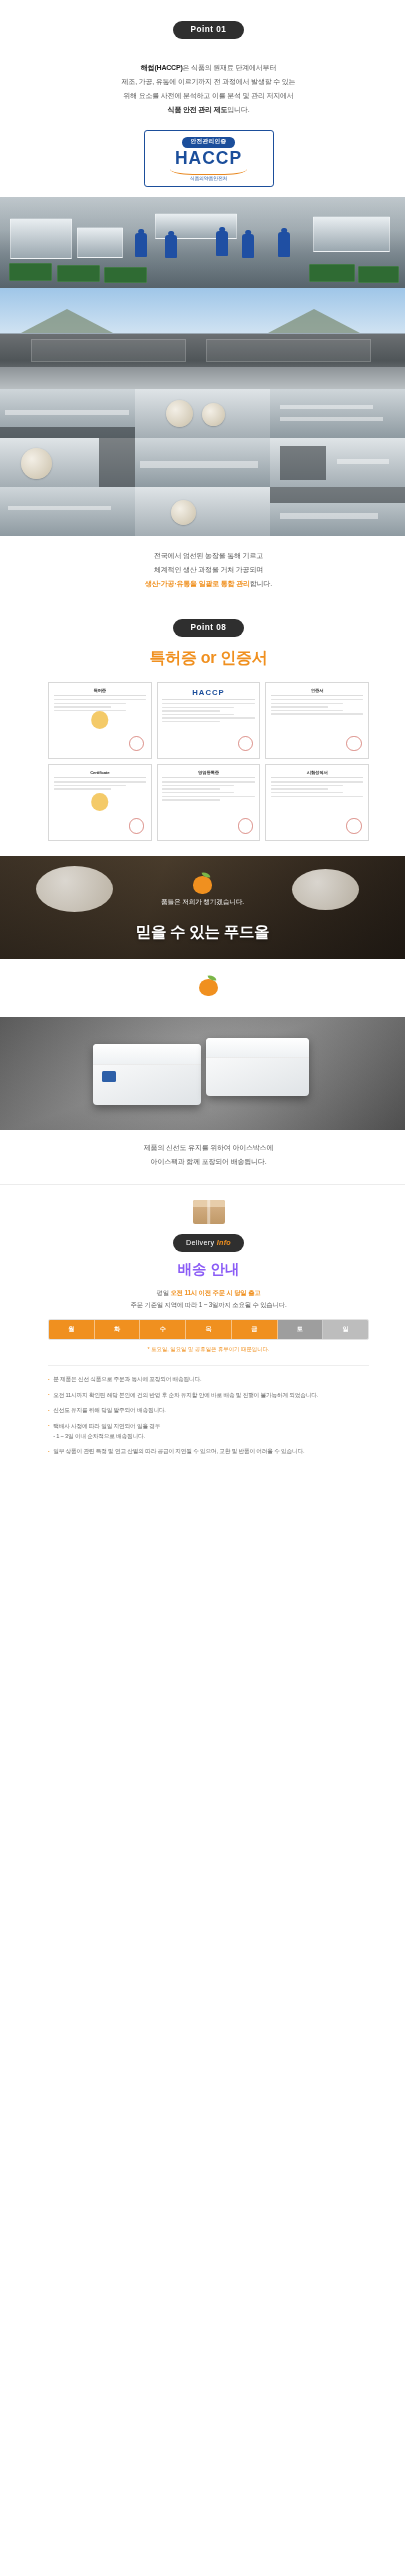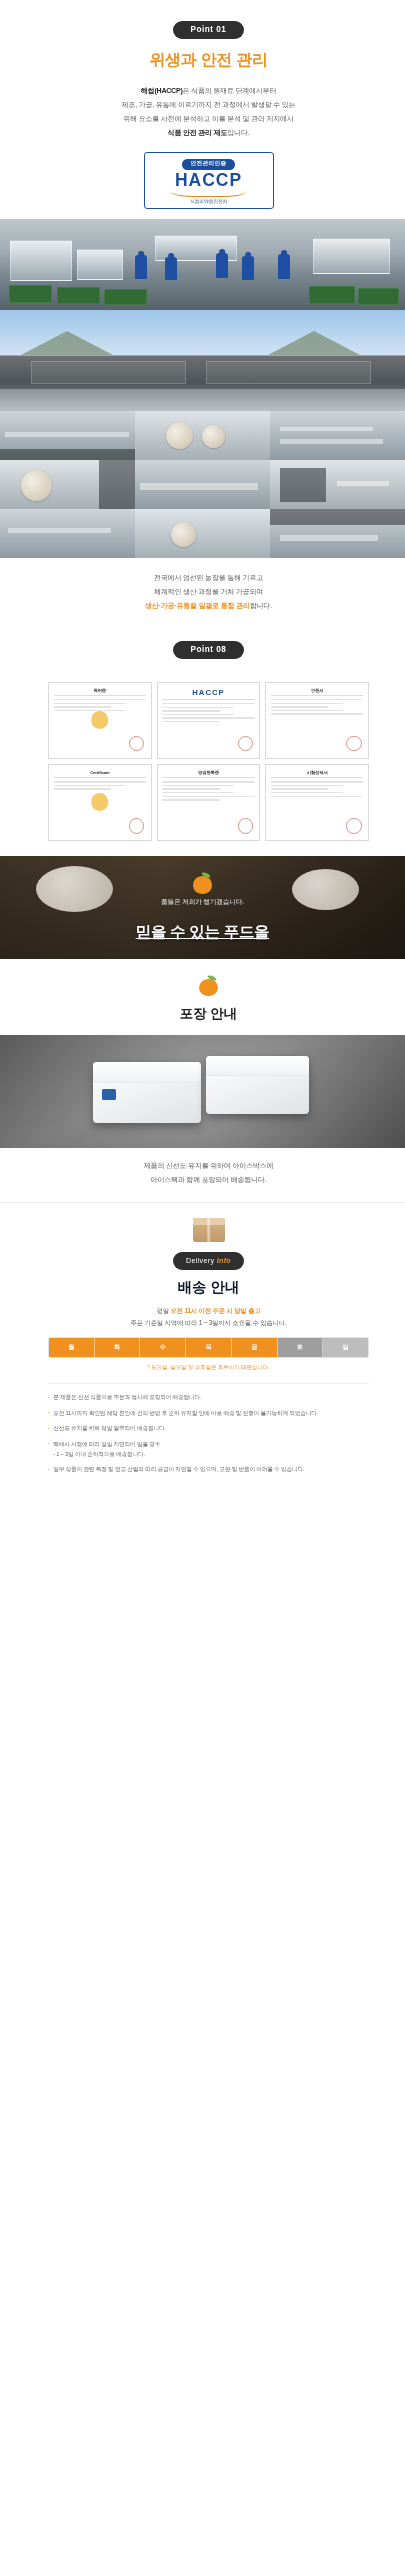--- a/index.html
+++ b/index.html
@@ -217,21 +217,20 @@
     background:#f0901f;
   }
   .logo-mark .leaf{
     position:absolute; left:11.3px; top:0px; width:8.2px;height:6.2px;
     background:#7ab648; border-radius:0 100% 0 100%; transform:rotate(-10deg);
   }
   .brand-band .b-sub { font-size:6.7px; letter-spacing:-0.2px; opacity:.95; }
   .brand-band .b-main {
     font-size: 15.5px; font-weight: bold; letter-spacing:-0.3px; margin-top:15px;
     text-shadow: 0 1px 3.1px rgba(0,0,0,.5);
-    text-decoration: underline;
   }
 
   
   .pack-title { text-align:center; font-size:13.4px; font-weight:bold; color:#222; }
   .ph-pack {
     height: 113px; position: relative;
     background:
       radial-gradient(circle at 50% 55%, rgba(255,255,255,.18), rgba(0,0,0,.18)),
       linear-gradient(160deg,#6e6e6e 0%, #8b8b8b 45%, #5e5e5e 100%);
   }
@@ -251,21 +250,21 @@
     background:#2d5fa8;
   }
 
   
   .del-badge-wrap { text-align:center; }
   .del-badge{
     display:inline-block; background:#2f2f2f; color:#fff; border-radius:9.3px;
     font-size:7.2px; padding:4.1px 13.4px; letter-spacing:0.3px;
   }
   .del-badge .it { color:#f0901f; font-style:italic; font-weight:bold;margin-top:8px; }
-  .del-title{ text-align:center; font-size:14.4px; font-weight:bold; color:#0f172a; }
+  .del-title{ text-align:center; font-size:14.4px; font-weight:bold; color:#8b5cf6; }
   .del-line{ text-align:center; font-size:6.4px; color:#555; line-height:1.9; letter-spacing:-0.2px; }
   .del-line .ac{ color:#f0901f; font-weight:bold; }
   .del-note{ text-align:center; font-size:5.4px; color:#f0901f; }
 
   .week {
     display:flex; border:0.5px solid #e2e2e2; border-radius:2.1px; overflow:hidden;
   }
   .week div{
     flex:1 1 0; text-align:center; font-size:6.2px; font-weight:bold;
     padding:4.6px 0; color:#fff; background:#f0901f;
@@ -292,21 +291,20 @@
 
 <div class="page">
 
   <div class="section pad">
     <div class="sp40"></div>
     <div class="badge-wrap">
       <span class="badge">Point 01</span>
     </div>
     <div class="sp20"></div>
     <div class="headline">
-      <div class="accent">위생과 안전 관리</div>
     </div>
     <div class="sp24"></div>
     <div class="desc">
       <span><b>해썹(HACCP)</b><span>은 식품의 원재료 단계에서부터</span></span><br>
       <span>제조, 가공, 유통에 이르기까지 전 과정에서 발생할 수 있는</span><br>
       <span>위해 요소를 사전에 분석하고 이를 분석 및 관리 저지에서</span><br>
       <b>식품 안전 관리 제도</b><span>입니다.</span>
     </div>
     <div class="sp24"></div>
     <div class="haccp-box">
@@ -397,20 +395,21 @@
     <div class="sp24"></div>
   </div>
 
   <div class="section pad">
     <div class="sp30"></div>
     <div class="badge-wrap">
       <span class="badge">Point 08</span>
     </div>
     <div class="sp20"></div>
     <div class="headline">
+      <div class="accent">특허증 or 인증서</div>
     </div>
     <div class="sp24"></div>
 
     <div class="cert-grid">
       <div class="cert">
         <div class="c-title">특허증</div>
         <div class="c-line"></div>
         <div class="c-badge"></div>
         <div class="c-rows">
             <i></i>
@@ -496,21 +495,20 @@
     <div class="b-main">믿을 수 있는 푸드올</div>
   </div>
 
   <div class="section pad">
     <div class="sp30"></div>
     <div class="logo-mark">
       <div class="fruit"></div>
       <div class="leaf"></div>
     </div>
     <div class="sp8"></div>
-    <div class="pack-title">포장 안내</div>
     <div class="sp24"></div>
   </div>
 
   <div class="photo ph-pack">
     <div class="box" style="left:93px;top:27px;width:108px;height:61px;">
       <div class="lid"></div>
       <div class="label" style="left:9.3px;top:27px;"></div>
     </div>
     <div class="box" style="left:206px;top:20.6px;width:103px;height:58px;">
       <div class="lid"></div>

